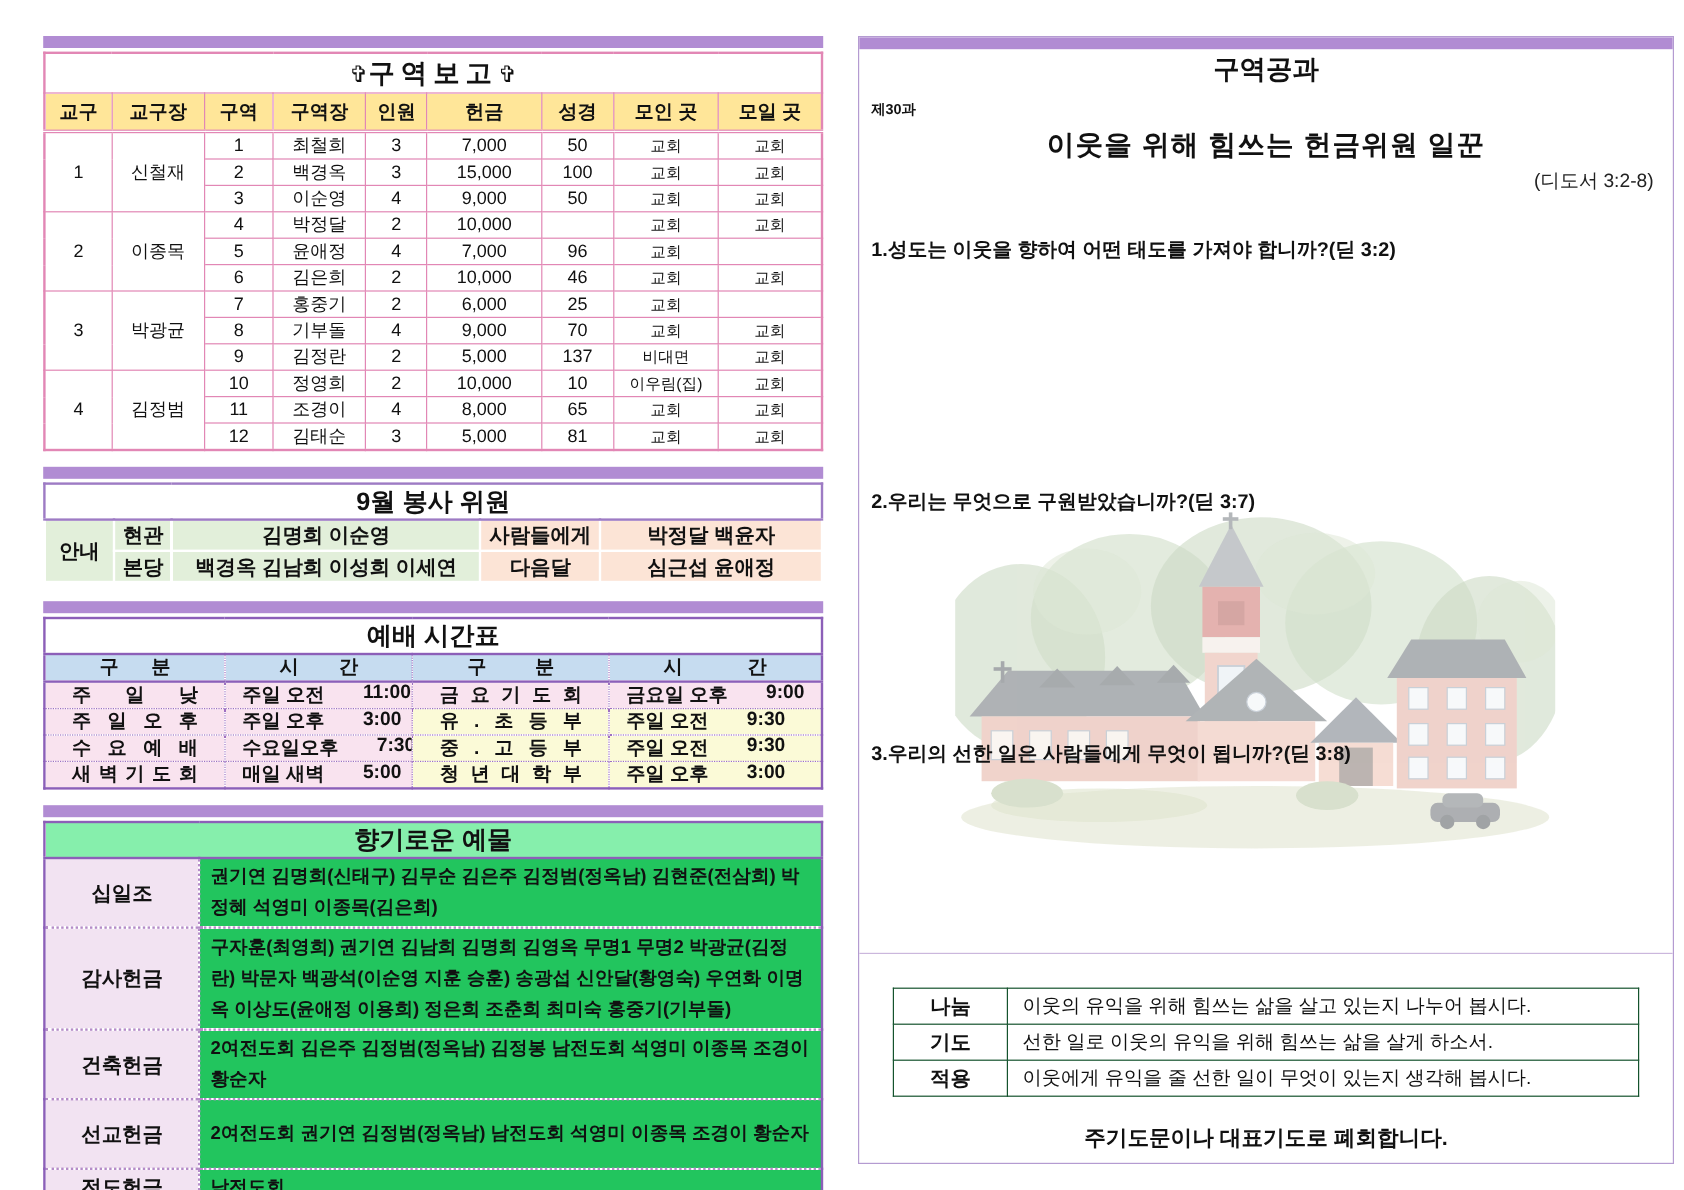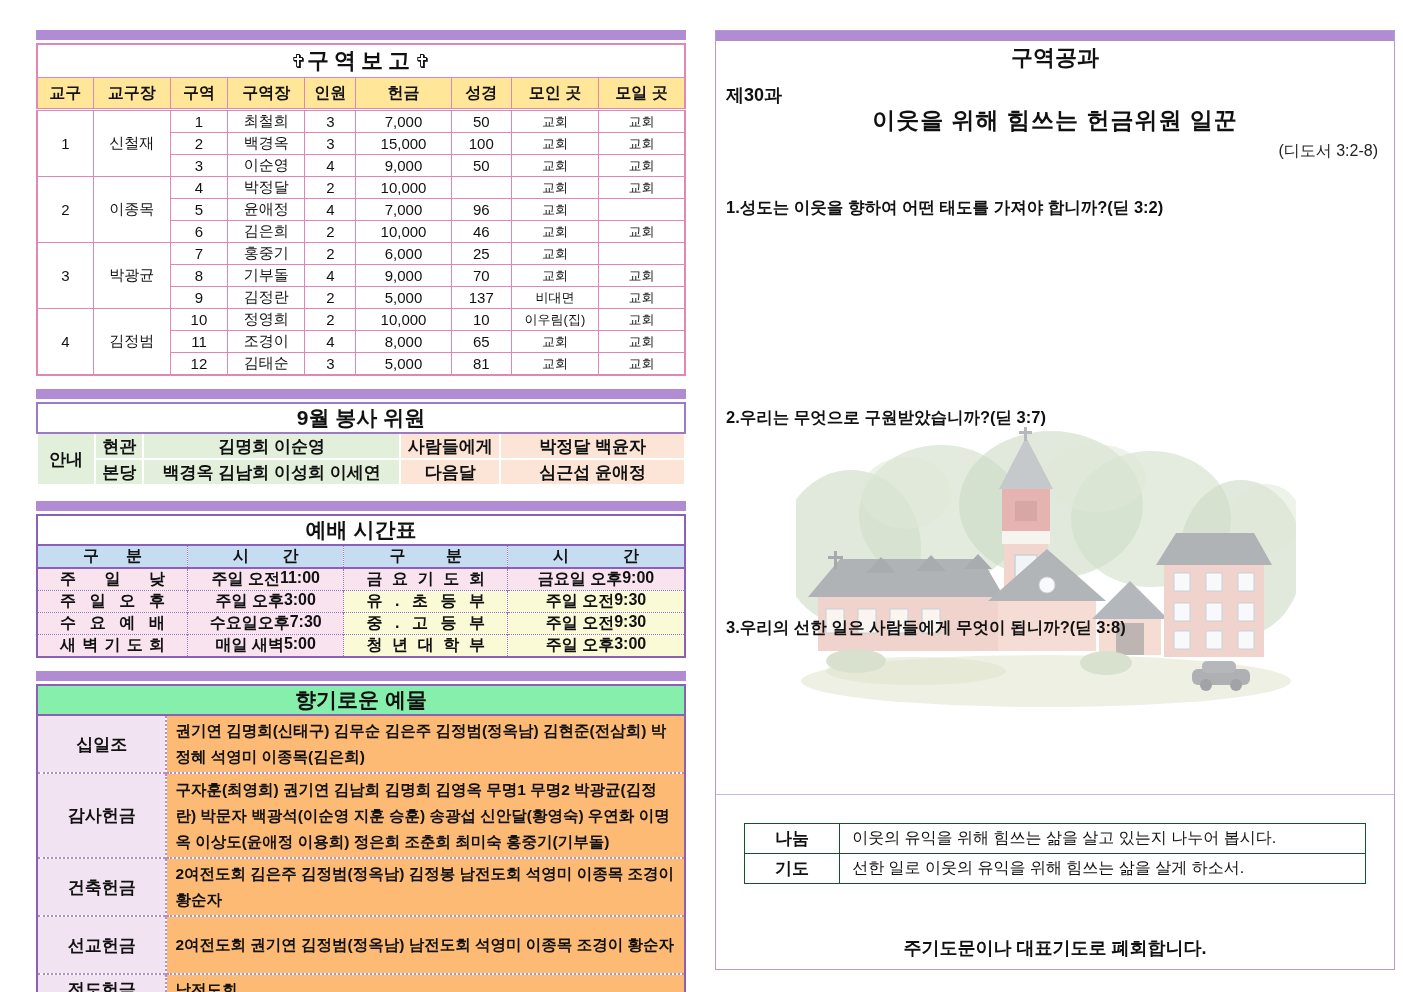--- a/index.html
+++ b/index.html
@@ -30,36 +30,36 @@
   
   .t3{border:2px solid #8c5fb8;margin-bottom:13px;}
   .t3 td{font-size:16px;font-weight:bold;height:21px;padding:0;border-left:1px dotted #9d6fc0;}
   .t3 .title-cell{border:none;border-bottom:2px solid #8c5fb8;text-align:center;font-size:21px;height:27px;background:#fff;}
   .t3 .head td{background:#c6dcf0;height:21px;border-bottom:2px solid #8c5fb8;}
   .t3 tr.r td{border-top:1px dotted #9d6fc0;}
   .t3 .jus{text-align:justify;text-align-last:justify;padding:0 22px;}
   .t3 .headjus{text-align:justify;text-align-last:justify;padding:0 45px;}
   .t3 .pink{background:#f9e3ef;}
   .t3 .yellow{background:#fbfad7;}
-  .t3 .tw{display:flex;justify-content:center;padding:0 14px;}
+  .t3 .tw{display:flex;justify-content:flex-start;padding:0 14px;gap:32px;}
 
   
   .t4{border:2px solid #8c5fb8;}
   .t4 td{padding:0;}
   .t4 .title-cell{border-bottom:2px solid #8c5fb8;text-align:center;font-size:21px;font-weight:bold;height:27px;background:#86efac;}
   .t4 tr.r td{border-top:2px dotted #b58cc8;}
   .t4 .lab{background:#f2e3f2;text-align:center;font-weight:bold;font-size:17px;border-right:2px dotted #b58cc8;}
-  .t4 .con{background:#fdba74;font-weight:600;font-size:15.5px;line-height:26px;padding:1px 8px;white-space:normal;}
+  .t4 .con{background:#22c55e;font-weight:600;font-size:15.5px;line-height:26px;padding:1px 8px;white-space:normal;}
 
   
   .right-panel{position:absolute;left:715px;top:30px;width:680px;height:940px;
     border:1px solid #b49bd1;box-sizing:border-box;background:#fff;overflow:hidden;}
   .right-panel .bar{margin:0;}
   .rp-title{position:absolute;top:12px;left:0;width:100%;text-align:center;font-size:22px;font-weight:bold;z-index:2;}
-  .rp-lesson-no{position:absolute;top:52px;left:10px;font-size:18px;font-weight:bold;z-index:2;}
+  .rp-lesson-no{position:absolute;top:52px;left:10px;font-size:12px;font-weight:bold;z-index:2;}
   .rp-lesson-title{position:absolute;top:74px;left:0;width:100%;text-align:center;font-size:23px;font-weight:bold;letter-spacing:1px;z-index:2;}
   .rp-scripture{position:absolute;top:110px;right:16px;font-size:16px;color:#222;z-index:2;}
   .rp-q{position:absolute;left:10px;font-size:16.5px;font-weight:bold;z-index:2;}
   .rp-q1{top:166px;} .rp-q2{top:376px;} .rp-q3{top:586px;}
   .rp-church{position:absolute;left:80px;top:392px;z-index:1;}
   .rp-sep{position:absolute;left:0;width:100%;top:763px;border-top:1px solid #cbb7dd;}
   .rp-table{position:absolute;left:28px;top:792px;width:622px;border:1px solid #cbaec9;}
   .rp-table td{border:1px solid #14532d;height:29px;padding:0;}
   .rp-table .lab{text-align:center;font-weight:bold;font-size:17px;}
   .rp-table .con{font-size:16px;padding-left:12px;}
@@ -464,17 +464,21 @@
       </colgroup>
     <tbody id="application-body">
         <tr>
           <td class="lab">나눔</td>
           <td class="con">이웃의 유익을 위해 힘쓰는 삶을 살고 있는지 나누어 봅시다.</td>
         </tr>
         <tr>
           <td class="lab">기도</td>
           <td class="con">선한 일로 이웃의 유익을 위해 힘쓰는 삶을 살게 하소서.</td>
         </tr>
+        <tr>
+          <td class="lab">적용</td>
+          <td class="con">이웃에게 유익을 줄 선한 일이 무엇이 있는지 생각해 봅시다.</td>
+        </tr>
       </tbody>
   </table>
 
   <div class="rp-closing">주기도문이나 대표기도로 폐회합니다.</div>
 </div>
 
 </body></html>

